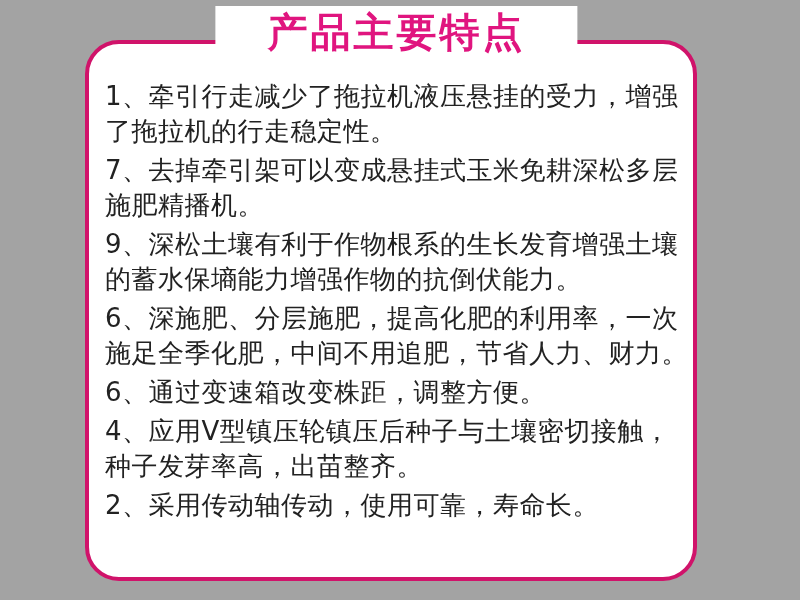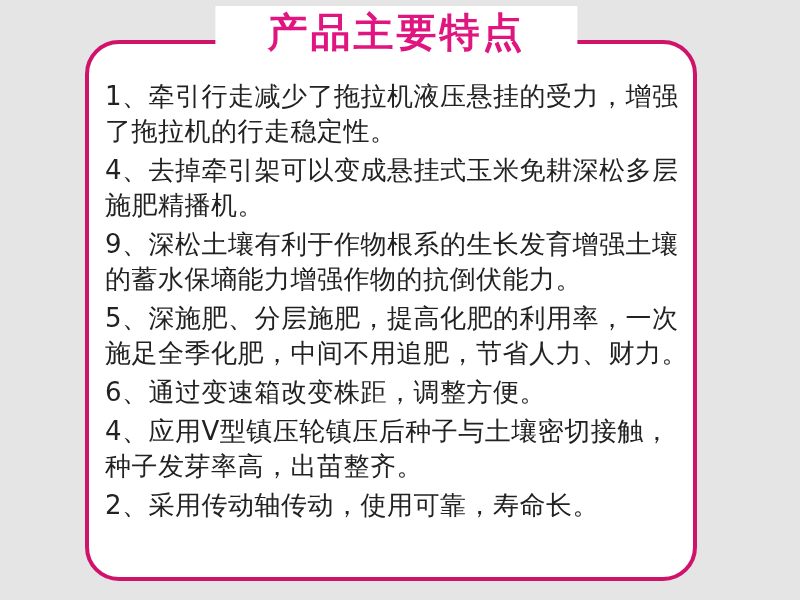--- a/index.html
+++ b/index.html
@@ -4,21 +4,21 @@
 <style>
   html, body {
     margin: 0;
     padding: 0;
     background: #ffffff;
   }
   .page {
     position: relative;
     width: 800px;
     height: 600px;
-    background: #e5e5e5;
+    background: #a3a3a3;
     overflow: hidden;
     font-family: "DejaVu Sans", "Liberation Sans", sans-serif;
   }
   .feature-box {
     position: absolute;
     left: 85px;
     top: 40px;
     width: 612px;
     height: 541px;
     border: 4px solid #d0136a;
@@ -61,20 +61,20 @@
 </head>
 <body>
 
 <div class="page">
   <div class="section-title">产品主要特点</div>
 
   <div class="feature-box"></div>
 
   <div class="features-list">
       <p class="feature-item">1、牵引行走减少了拖拉机液压悬挂的受力，增强了拖拉机的行走稳定性。</p>
-      <p class="feature-item">4、去掉牵引架可以变成悬挂式玉米免耕深松多层施肥精播机。</p>
+      <p class="feature-item">7、去掉牵引架可以变成悬挂式玉米免耕深松多层施肥精播机。</p>
       <p class="feature-item">9、深松土壤有利于作物根系的生长发育增强土壤的蓄水保墒能力增强作物的抗倒伏能力。</p>
-      <p class="feature-item">5、深施肥、分层施肥，提高化肥的利用率，一次施足全季化肥，中间不用追肥，节省人力、财力。</p>
+      <p class="feature-item">6、深施肥、分层施肥，提高化肥的利用率，一次施足全季化肥，中间不用追肥，节省人力、财力。</p>
       <p class="feature-item">6、通过变速箱改变株距，调整方便。</p>
       <p class="feature-item">4、应用V型镇压轮镇压后种子与土壤密切接触，种子发芽率高，出苗整齐。</p>
       <p class="feature-item">2、采用传动轴传动，使用可靠，寿命长。</p>
     </div>
 </div>
 
 </body></html>

